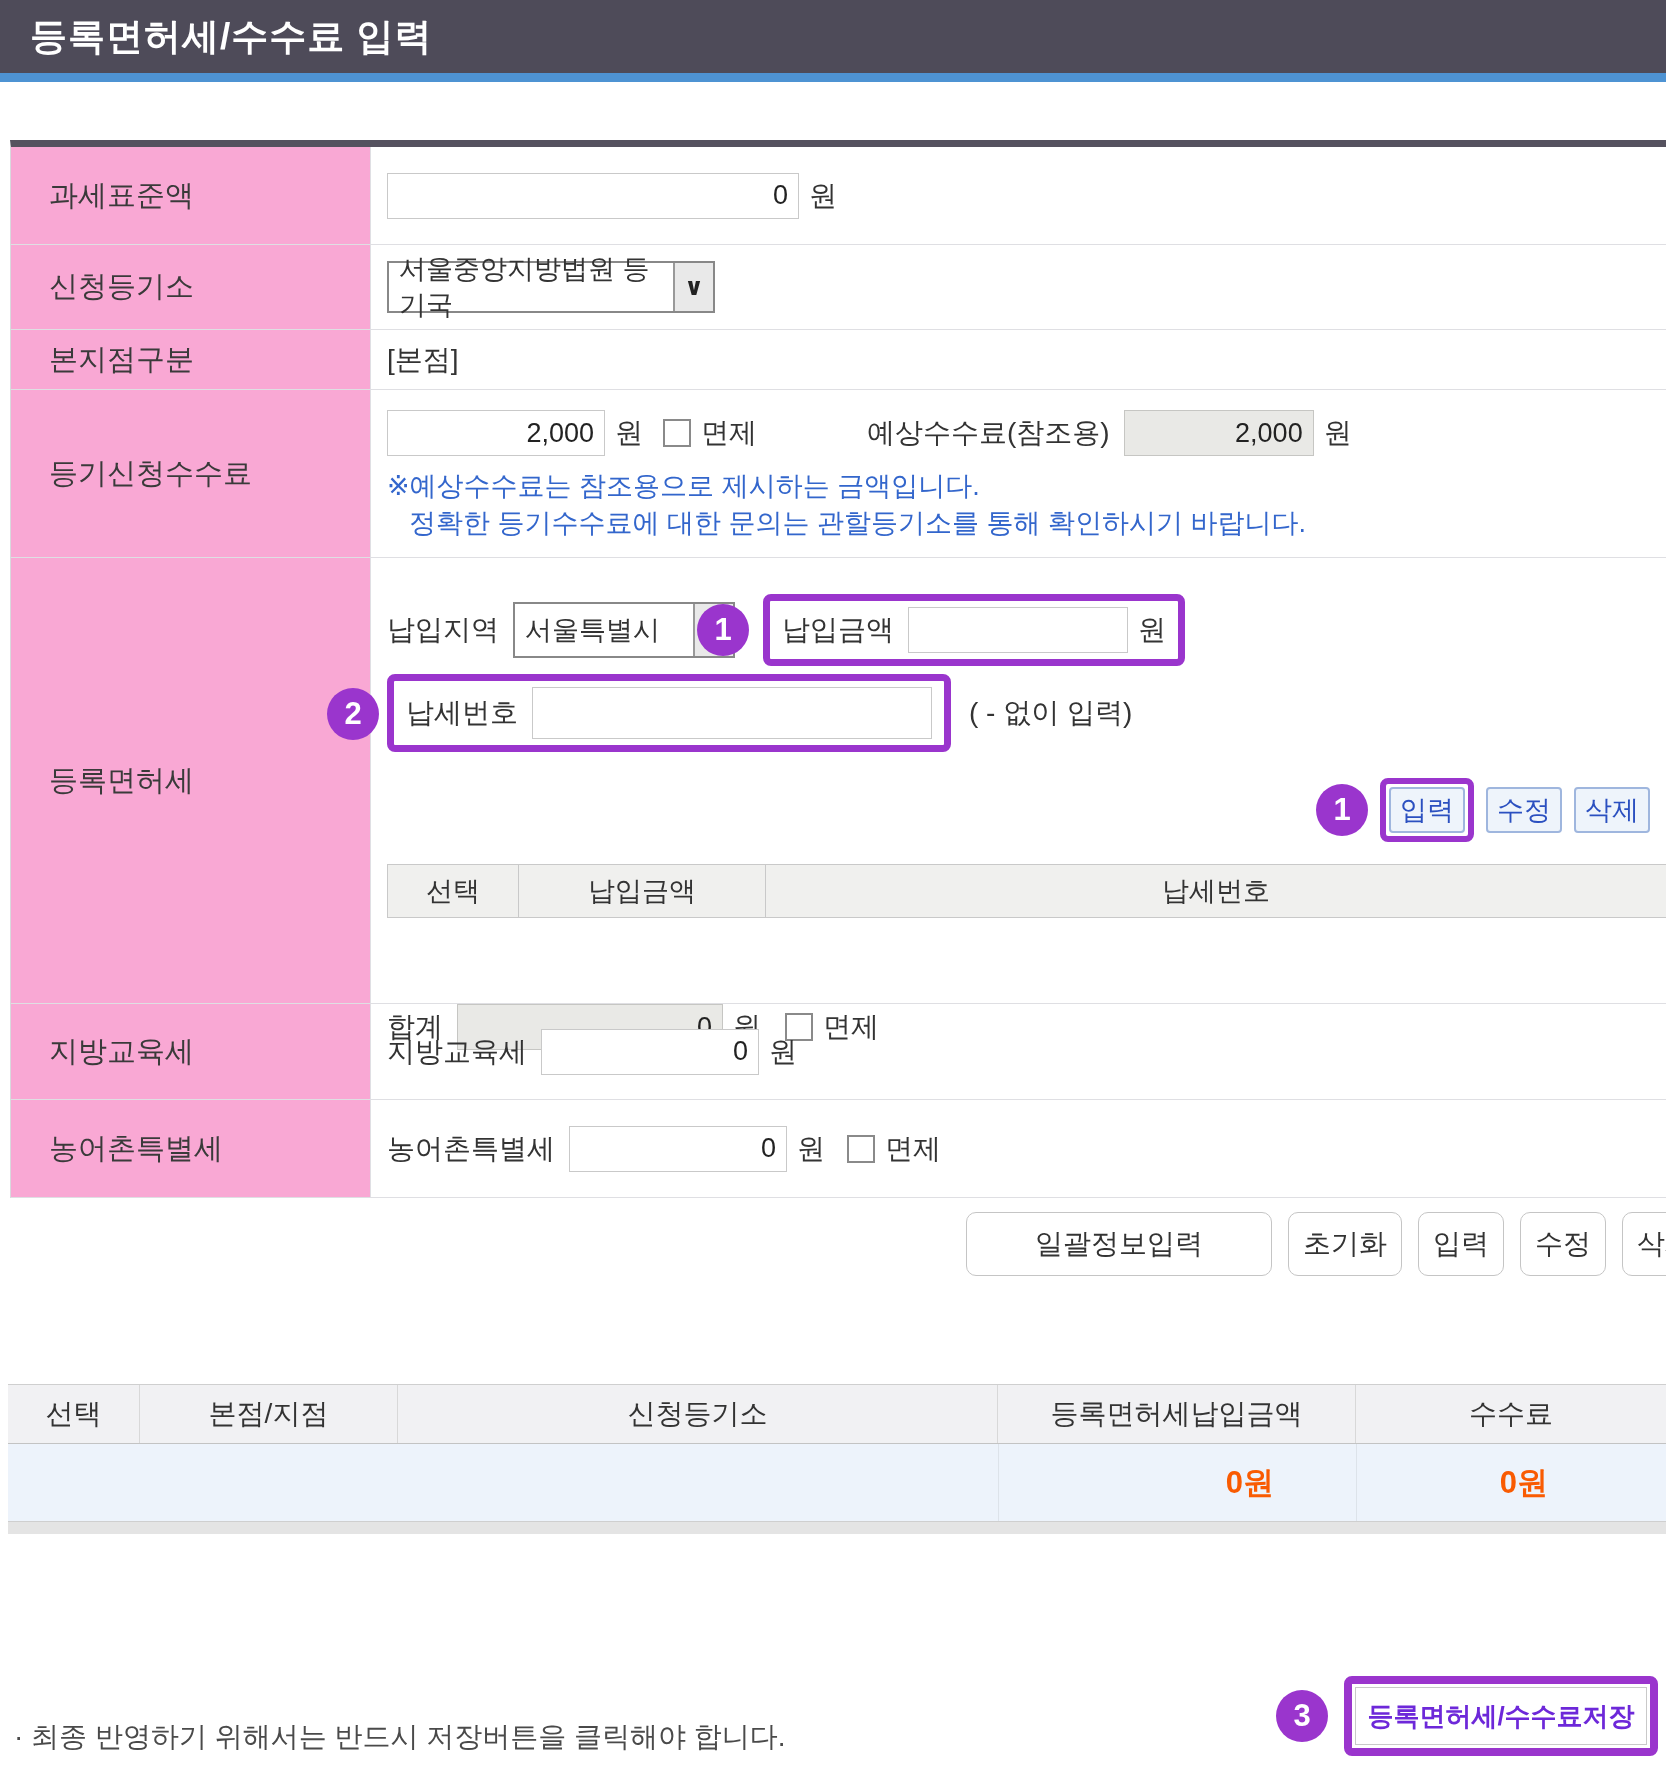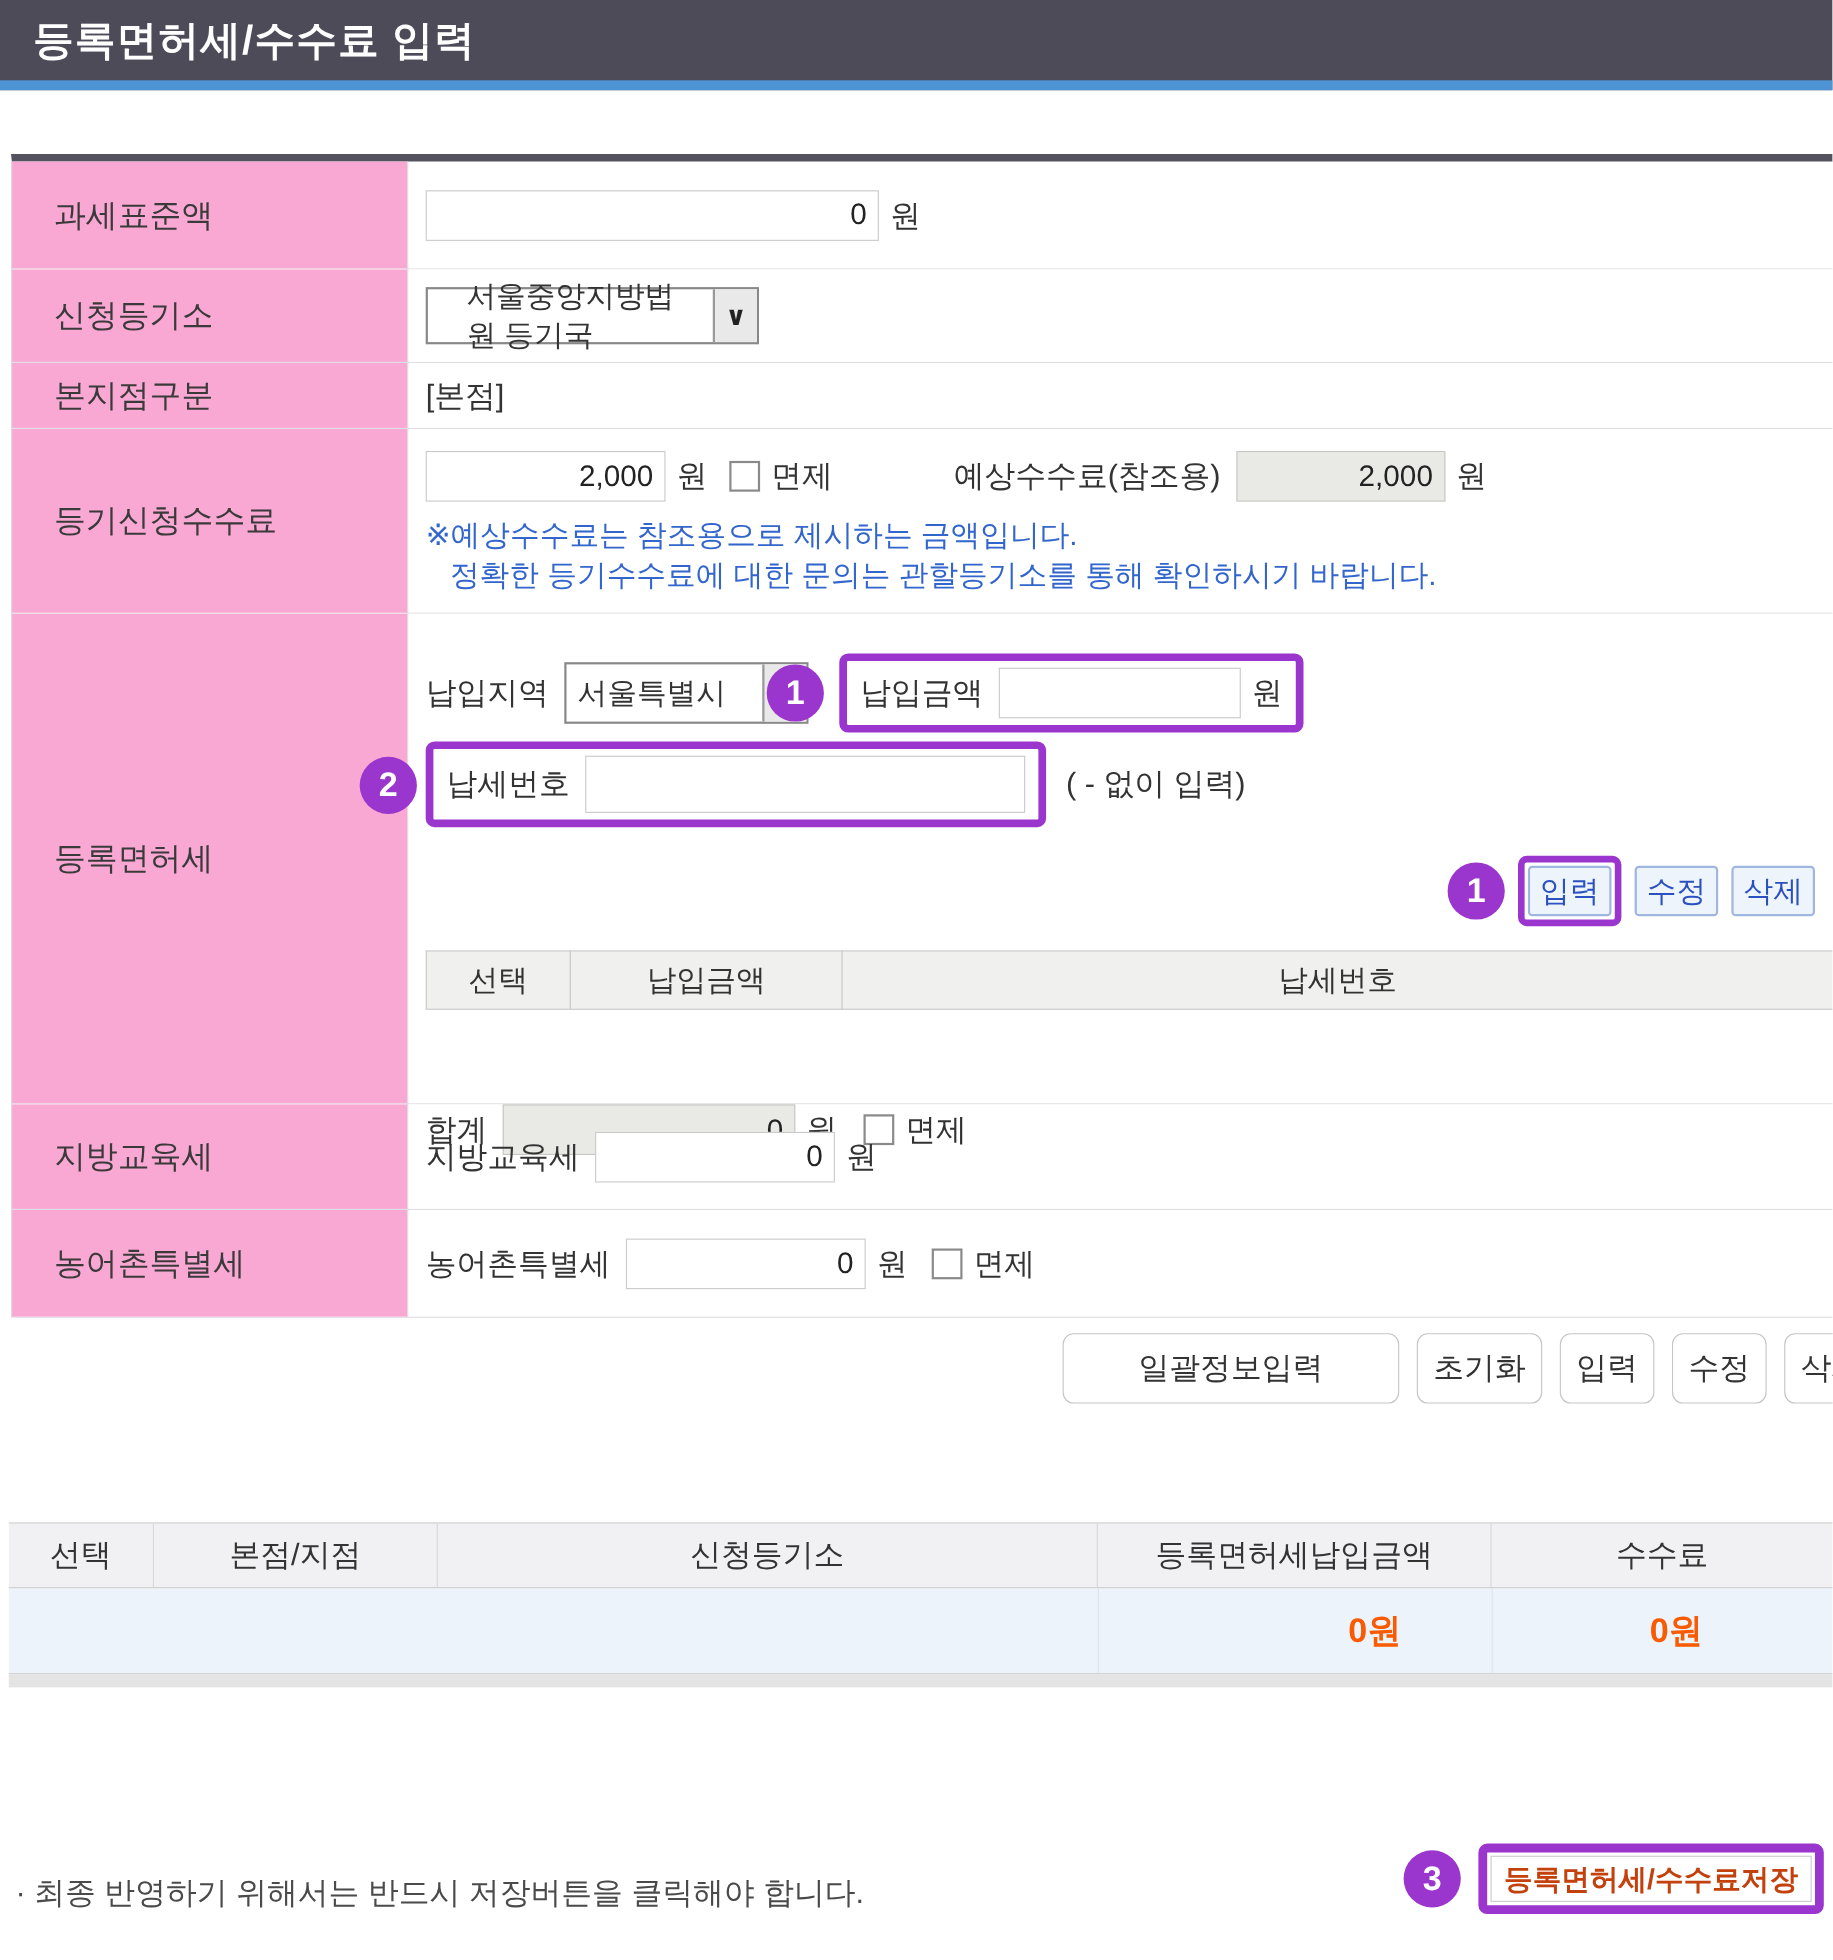--- a/index.html
+++ b/index.html
@@ -75,22 +75,22 @@
   .w1 { width:132px; } .w2 { width:258px; } .w3 { width:600px; } .w4 { width:358px; } .w5 { flex:1; border-right:none; }
   .sum-c.w4, .sum-c.w5 { justify-content:flex-end; border-left:1px solid #dde3ea; }
   .money { color:#f95b02; font-size:31px; font-weight:bold; }
   .sum-c.w4 { padding-right:82px; } .sum-c.w5 { padding-right:118px; }
   .gray-strip { height:12px; background:#e4e4e4; }
 
   
   .footer { display:flex; justify-content:space-between; align-items:flex-end; margin-top:142px; padding:0 8px 0 14px; }
   .foot-note { font-size:28px; color:#4a4a4a; }
   .save-area { display:flex; align-items:center; gap:16px; }
-  .save-btn { width:292px; height:42px; background:#fff; border:1px solid #c9c9c9;
-    font-size:26px; font-weight:bold; color:#c2410c; display:flex; align-items:center; justify-content:center; }
+  .save-btn { width:292px; height:58px; background:#fff; border:1px solid #c9c9c9;
+    font-size:26px; font-weight:bold; color:#6d28d9; display:flex; align-items:center; justify-content:center; }
 
   .spacer60 { margin-left:110px; }
 </style>
 </head>
 <body>
 
 <div class="header">
   <span class="title">등록면허세/수수료 입력</span>
 </div>
 
@@ -101,21 +101,21 @@
     <div class="fcontent flex">
       <div class="inp" style="width:412px;">0</div>
       <span class="unit">원</span>
     </div>
   </div>
 
   <div class="frow r2">
     <div class="flabel">신청등기소</div>
     <div class="fcontent flex">
       <div class="selbox">
-        <span class="txt" style="width:234px;margin-left:25px;">서울중앙지방법원 등기국</span>
+        <span class="txt" style="width:284px;">서울중앙지방법원 등기국</span>
         <span class="arrow">∨</span>
       </div>
     </div>
   </div>
 
   <div class="frow r3">
     <div class="flabel">본지점구분</div>
     <div class="fcontent flex">
       <span style="font-size:28px;">[본점]</span>
     </div>

